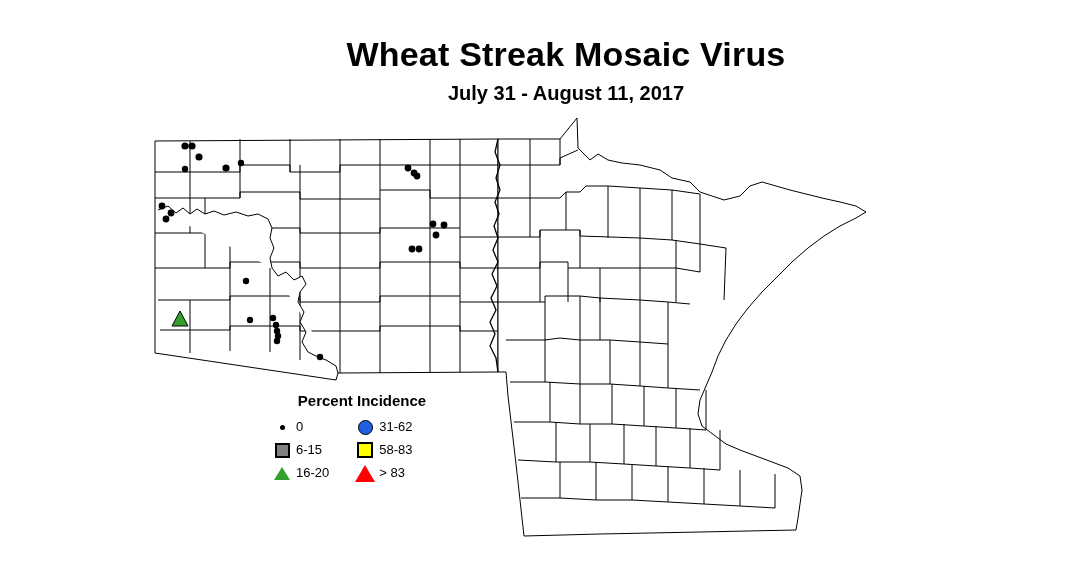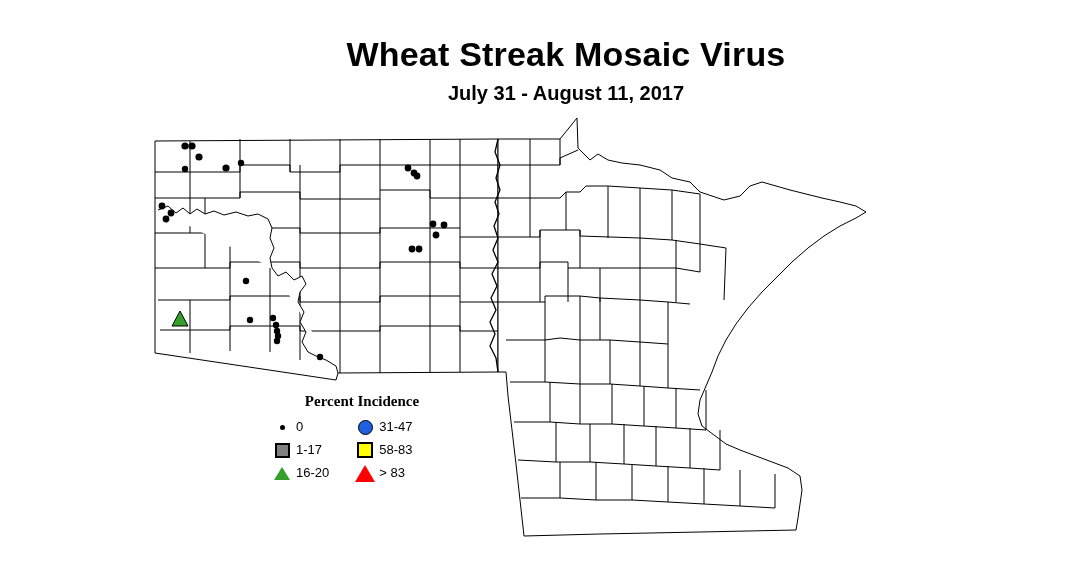--- a/index.html
+++ b/index.html
@@ -87,21 +87,20 @@
     left: 272px;
     top: 392px;
     width: 180px;
   }
   .legend-title {
     font-size: 15px;
     font-weight: bold;
     text-align: center;
     margin: 0 0 9px 0;
     line-height: 18px;
-    font-family: Liberation Serif, serif;
   }
   .legend-cols {
     display: flex;
     flex-direction: row;
     gap: 26px;
   }
   .legend-col {
     display: flex;
     flex-direction: column;
     gap: 7px;
@@ -386,36 +385,36 @@
         <div class="legend-row">
           <span class="legend-sym">
               <span class="sym-dot"></span>
             </span>
           <span class="legend-label">0</span>
         </div>
         <div class="legend-row">
           <span class="legend-sym">
               <span class="sym-square-gray"></span>
             </span>
-          <span class="legend-label">1-17</span>
+          <span class="legend-label">6-15</span>
         </div>
         <div class="legend-row">
           <span class="legend-sym">
               <span class="sym-tri-green"></span>
             </span>
           <span class="legend-label">16-20</span>
         </div>
       </div>
 
       <div class="legend-col">
         <div class="legend-row">
           <span class="legend-sym">
               <span class="sym-circle-blue"></span>
             </span>
-          <span class="legend-label">31-47</span>
+          <span class="legend-label">31-62</span>
         </div>
         <div class="legend-row">
           <span class="legend-sym">
               <span class="sym-square-yellow"></span>
             </span>
           <span class="legend-label">58-83</span>
         </div>
         <div class="legend-row">
           <span class="legend-sym">
               <span class="sym-tri-red"></span>

